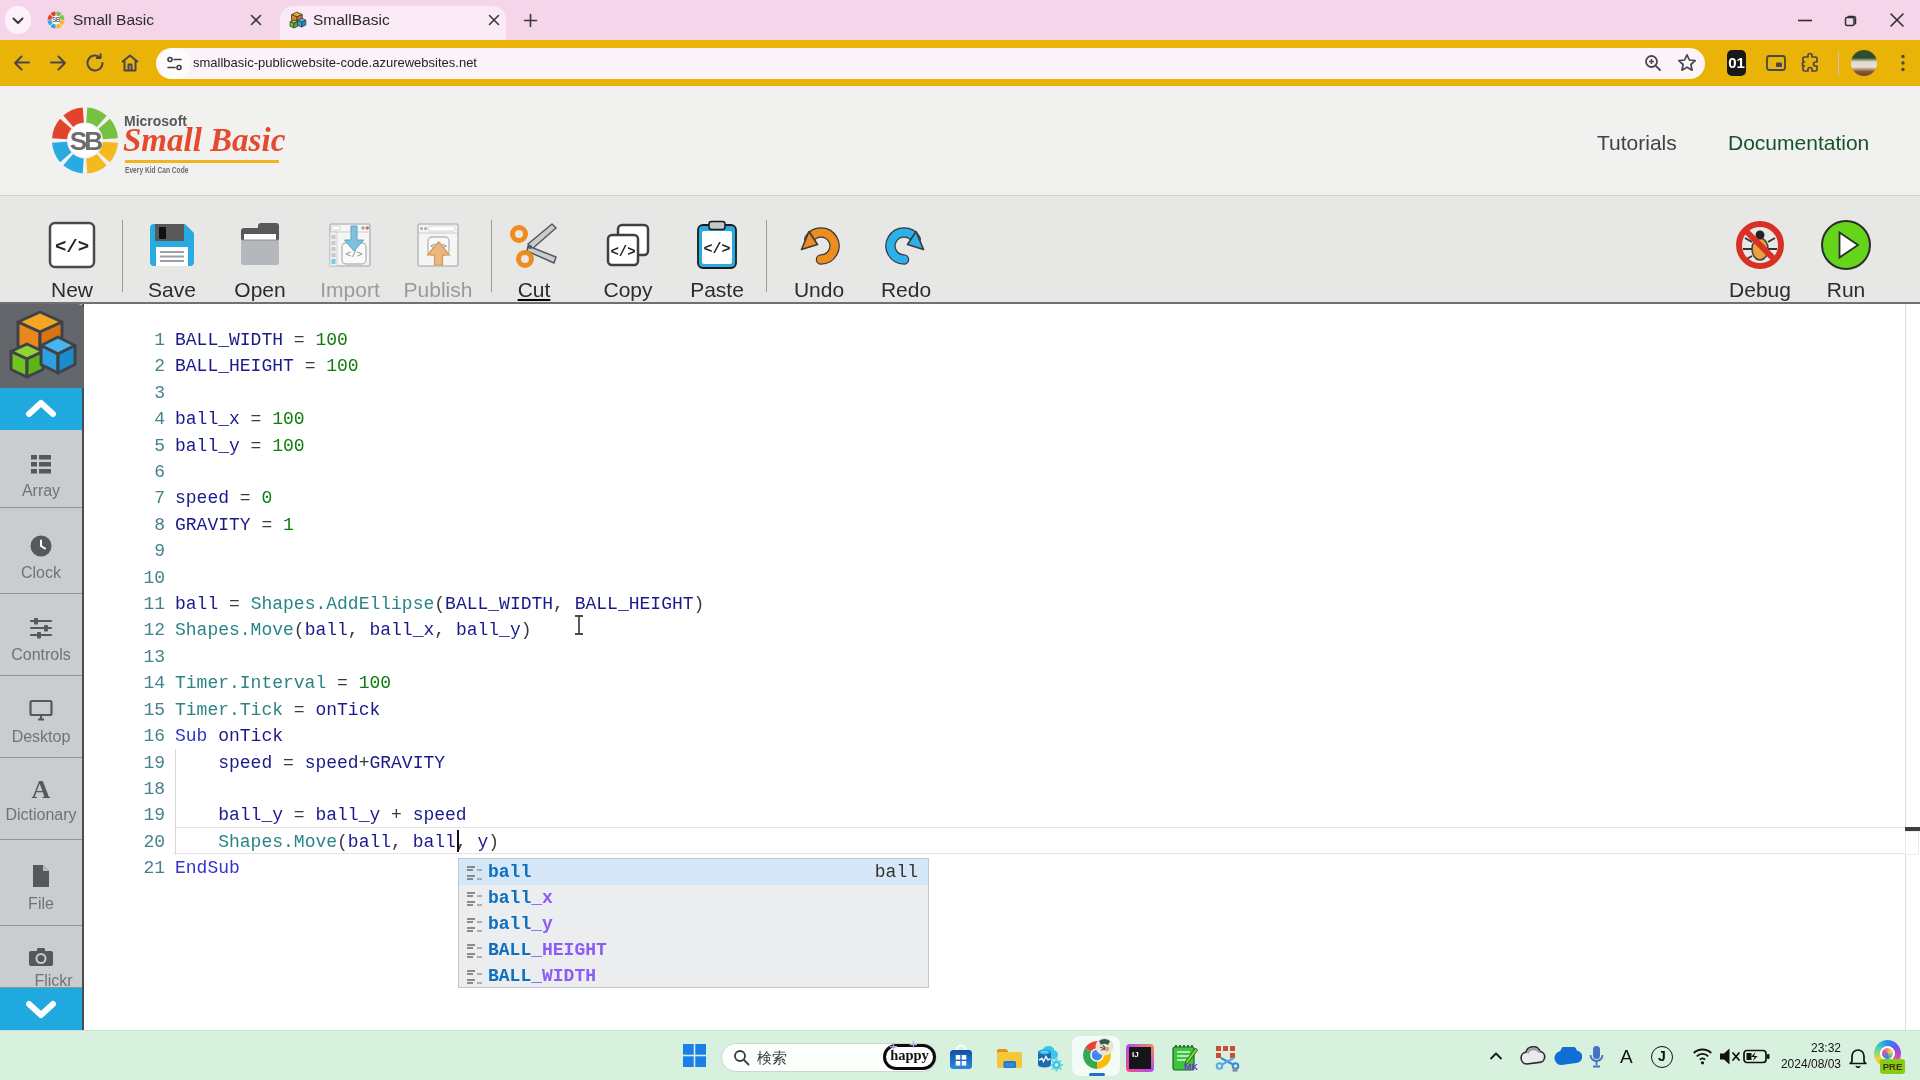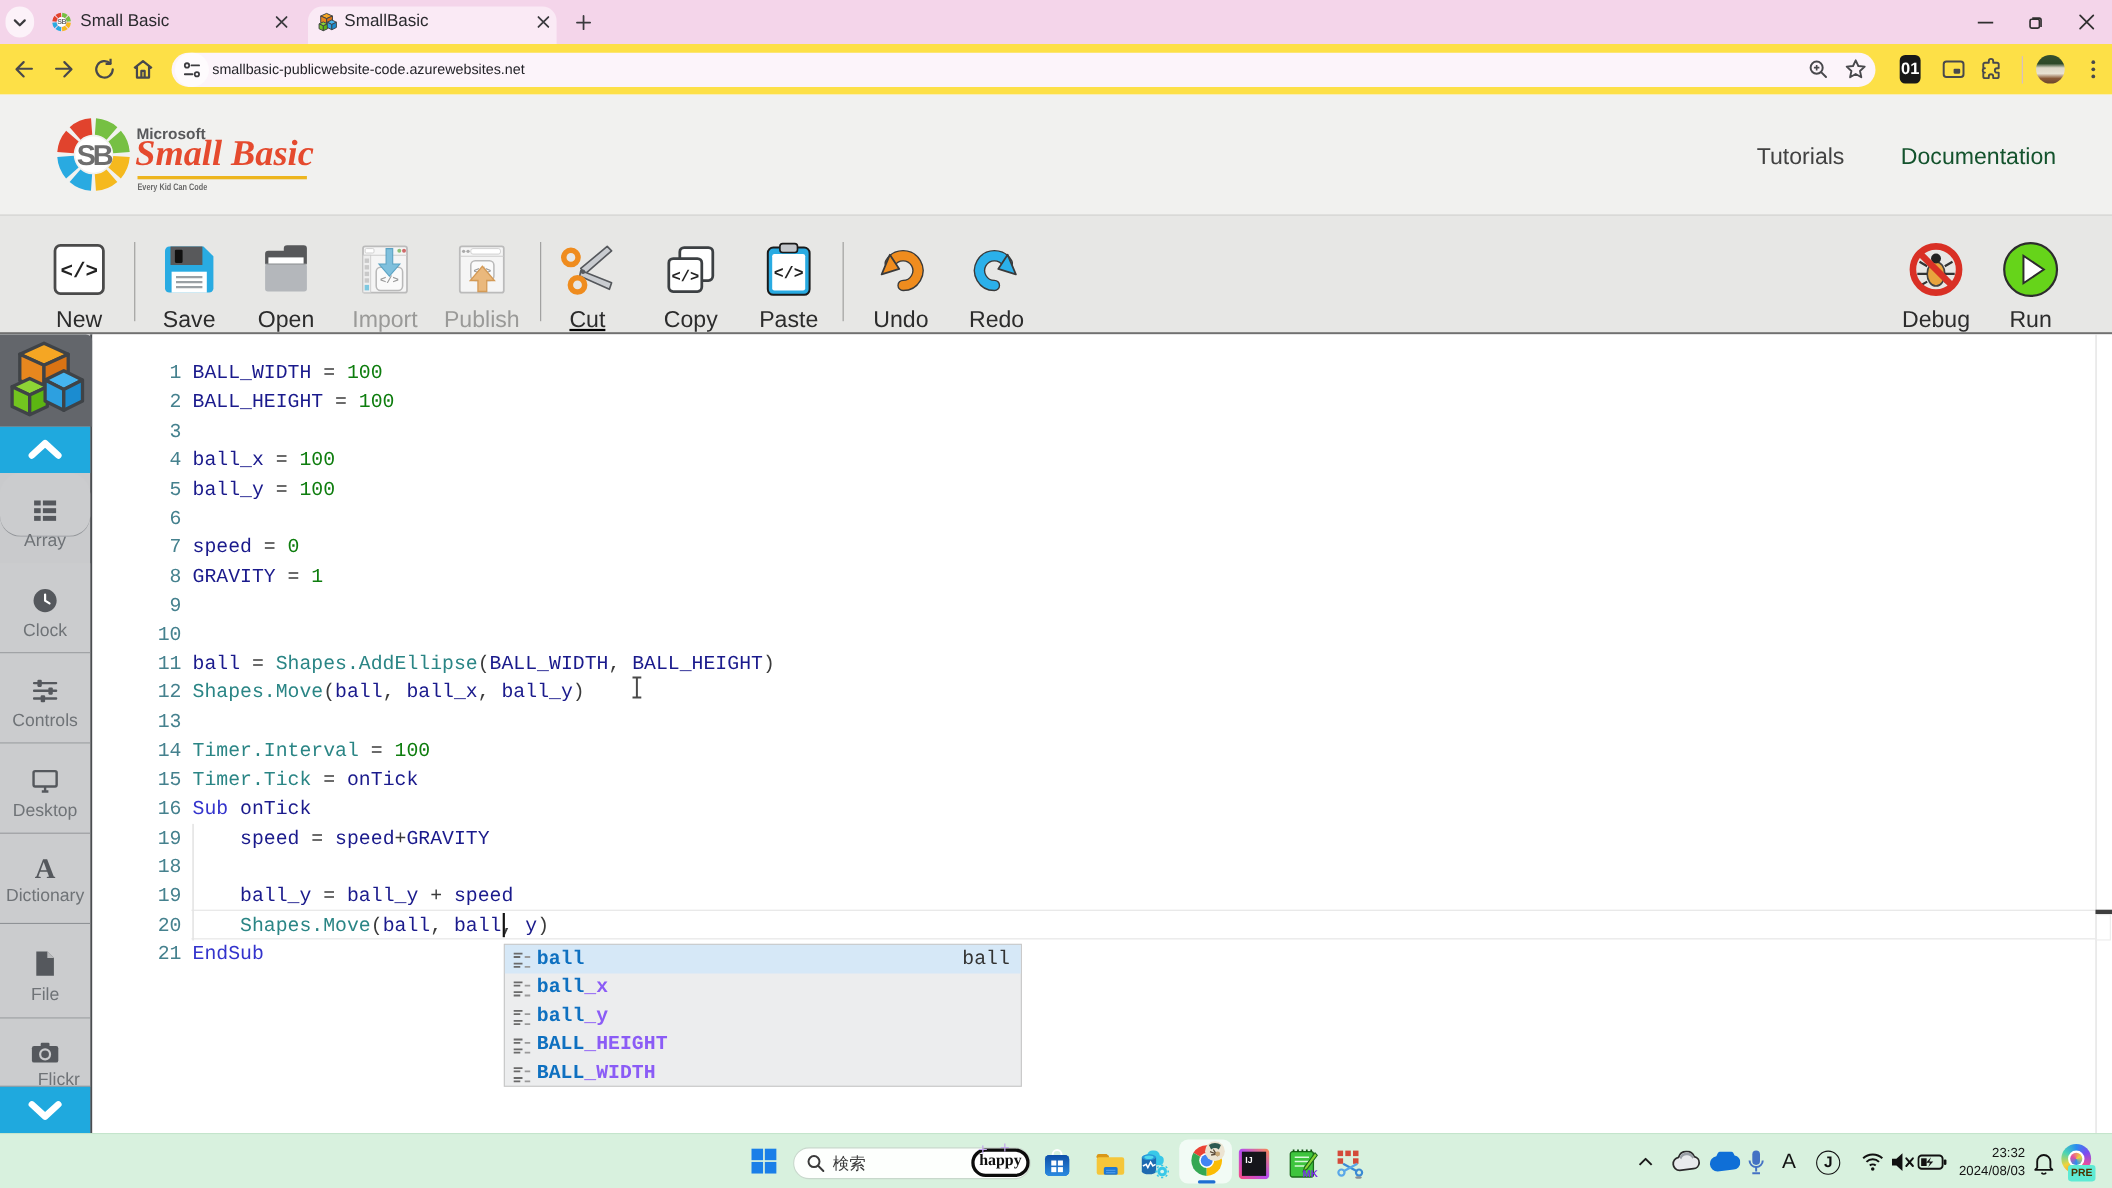--- a/index.html
+++ b/index.html
@@ -1,19 +1,19 @@
 <!DOCTYPE html>
 <html><head>
 <meta charset="utf-8">
 <style>
 * { margin:0; padding:0; box-sizing:border-box; }
 html,body { width:1920px; height:1080px; overflow:hidden; font-family:"Liberation Sans", sans-serif; background:#fff; }
 .abs { position:absolute; }
 #tabbar { position:absolute; left:0; top:0; width:1920px; height:40px; background:#f4d5ea; }
-#navbar { position:absolute; left:0; top:40px; width:1920px; height:46px; background:#fde047;text-decoration:underline; }
+#navbar { position:absolute; left:0; top:40px; width:1920px; height:46px; background:#eab308;text-decoration:underline; }
 .tab-active { position:absolute; left:280px; top:6px; width:226px; height:34px; background:#faeaf5; border-radius:13px 13px 0 0; }
 .tabtxt { font-size:15.5px; color:#2a2a2e; }
 #pghead { position:absolute; left:0; top:86px; width:1920px; height:109px; background:#f1f1ef; }
 #pgtool { position:absolute; left:0; top:195px; width:1920px; height:109px; background:#e7e7e5; border-top:1px solid #cfcfcd; border-bottom:2px solid #707070; }
 .tbtn { position:absolute; top:22px; width:90px; text-align:center; }
 .tlabel { font-size:21px; color:#2c2c2c; margin-top:2px; }
 .tlabel.dis { color:#9a9a98; }
 .tsep { position:absolute; top:24px; width:1px; height:72px; background:#9b9b99; }
 #sidebar { position:absolute; left:0; top:304px; width:84px; height:726px; background:#c9cacc; border-right:2px solid #4a4d50; }
 .sbsec { position:absolute; left:0; width:82px; background:#cbccce; border-bottom:1px solid #8f9296; text-align:center; }
@@ -317,21 +317,21 @@
           <polygon points="75,41.5 58,50 58,69 75,60.5" fill="#1b8cd0"></polygon>
         </g>
   </g>
  </svg>
 </div>
 <div class="sbblue" style="top:388px;">
  <svg width="40" height="42" viewBox="0 0 40 42">
       <path d="M8 26 L20 15 L32 26" fill="none" stroke="#fff" stroke-width="6" stroke-linecap="round" stroke-linejoin="round"></path>
     </svg>
 </div>
-<div class="sbsec" style="top:430px;height:58px;border-radius:19px;">
+<div class="sbsec" style="top:430px;height:78px;">
  <svg style="margin-top:22px;" width="26" height="24" viewBox="0 0 26 24">
       <g fill="#55585d">
         <rect x="3" y="3" width="6" height="4.5"></rect>
         <rect x="11" y="3" width="12" height="4.5"></rect>
         <rect x="3" y="10" width="6" height="4.5"></rect>
         <rect x="11" y="10" width="12" height="4.5"></rect>
         <rect x="3" y="17" width="6" height="4.5"></rect>
         <rect x="11" y="17" width="12" height="4.5"></rect>
       </g>
     </svg>
@@ -609,13 +609,13 @@
     <rect x="3.5" y="4" width="5" height="7" fill="#111"></rect>
   </svg>
 <div class="abs" style="left:1769px;top:1041px;width:72px;text-align:right;font-size:12px;color:#141414;line-height:15.5px;">23:32<br>2024/08/03</div>
 <svg class="abs" style="left:1848px;top:1047px;" width="20" height="21" viewBox="0 0 20 21">
     <path d="M4 14.5 v-5.5 a6 6 0 0 1 12 0 v5.5 l1.8 2 h-15.6 Z" fill="none" stroke="#111" stroke-width="1.7" stroke-linejoin="round"></path>
     <path d="M8 19 a2.2 2.2 0 0 0 4 0" fill="none" stroke="#111" stroke-width="1.6"></path>
   </svg>
 <div class="abs" style="left:1874px;top:1040px;width:27px;height:27px;border-radius:50%;background:conic-gradient(#2a8ef0,#7a4cf0,#e84ca0,#f08c3a,#f0d43a,#4ad4b4,#2a8ef0);"></div>
 <div class="abs" style="left:1880px;top:1046px;width:15px;height:15px;border-radius:50%;background:#fff;"></div>
 <div class="abs" style="left:1882px;top:1048px;width:11px;height:11px;border-radius:50%;background:conic-gradient(from 180deg,#2a8ef0,#e84ca0,#f0d43a,#2a8ef0);"></div>
-<div class="abs" style="left:1880px;top:1059px;width:25px;height:15px;background:#5eead4;border-radius:3px;text-align:center;font-size:9.5px;font-weight:bold;color:#4a3200;line-height:15px;">PRE</div>
+<div class="abs" style="left:1880px;top:1059px;width:25px;height:15px;background:#84cc16;border-radius:3px;text-align:center;font-size:9.5px;font-weight:bold;color:#4a3200;line-height:15px;">PRE</div>
 
 </body></html>

